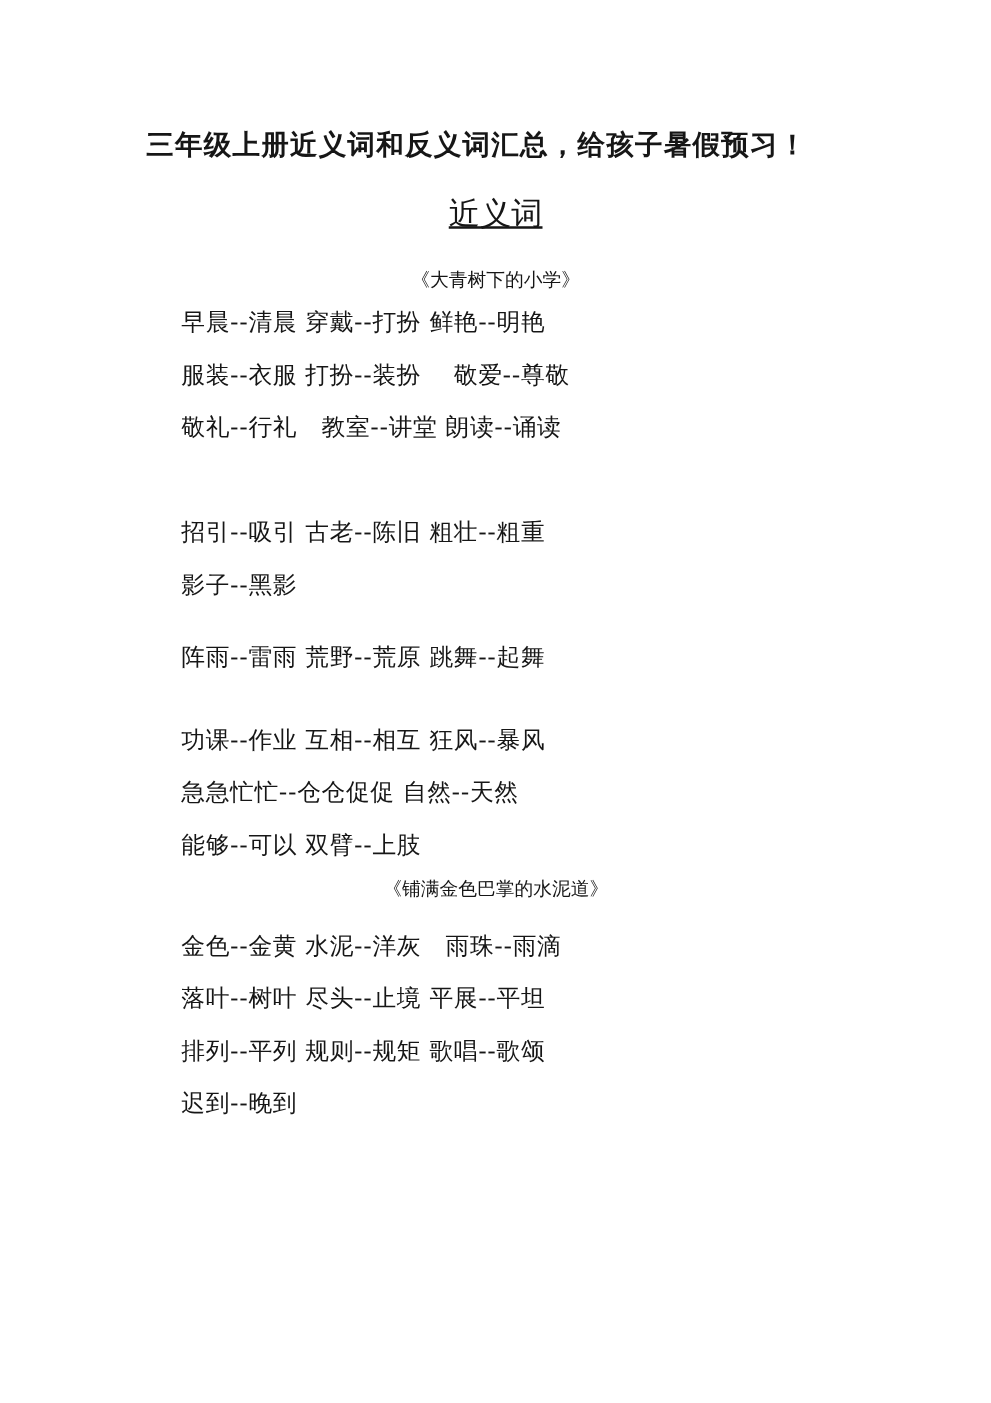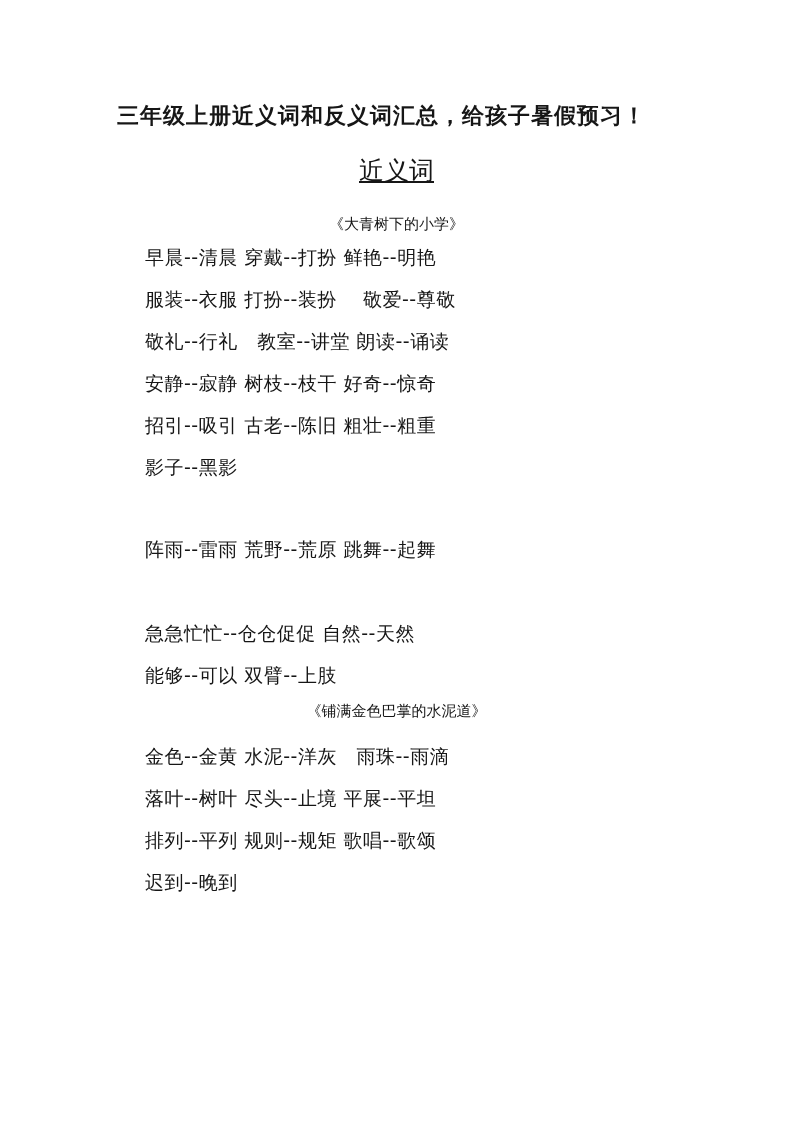--- a/index.html
+++ b/index.html
@@ -64,25 +64,25 @@
 <div class="page">
 
   <div class="doc-title">三年级上册近义词和反义词汇总，给孩子暑假预习！</div>
 
   <div class="doc-heading">近义词</div>
 
   <div class="sec-title" style="top:215px">《大青树下的小学》</div>
   <div class="line" style="top:245px">早晨--清晨 穿戴--打扮 鲜艳--明艳</div>
   <div class="line" style="top:287px">服装--衣服 打扮--装扮　 敬爱--尊敬</div>
   <div class="line" style="top:329px">敬礼--行礼　教室--讲堂 朗读--诵读</div>
-  <div class="line" style="top:371px">安静--寂静 树枝--枝干 好奇--惊奇</div>
   <div class="line" style="top:413px">招引--吸引 古老--陈旧 粗壮--粗重</div>
   <div class="line" style="top:455px">影子--黑影</div>
 
-  <div class="line" style="top:537px">阵雨--雷雨 荒野--荒原 跳舞--起舞</div>
+  <div class="line" style="top:513px">阵雨--雷雨 荒野--荒原 跳舞--起舞</div>
+  <div class="line" style="top:579px">功课--作业 互相--相互 狂风--暴风</div>
   <div class="line" style="top:621px">急急忙忙--仓仓促促 自然--天然</div>
   <div class="line" style="top:663px">能够--可以 双臂--上肢</div>
 
   <div class="sec-title" style="top:702px">《铺满金色巴掌的水泥道》</div>
   <div class="line" style="top:786px">落叶--树叶 尽头--止境 平展--平坦</div>
   <div class="line" style="top:744px">金色--金黄 水泥--洋灰　雨珠--雨滴</div>
   <div class="line" style="top:828px">排列--平列 规则--规矩 歌唱--歌颂</div>
   <div class="line" style="top:870px">迟到--晚到</div>
 
 </div>

